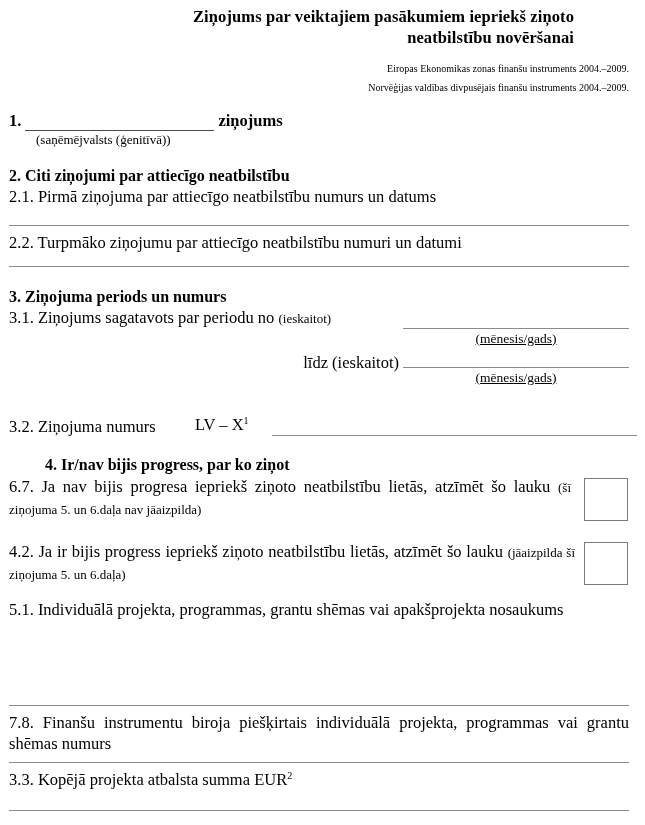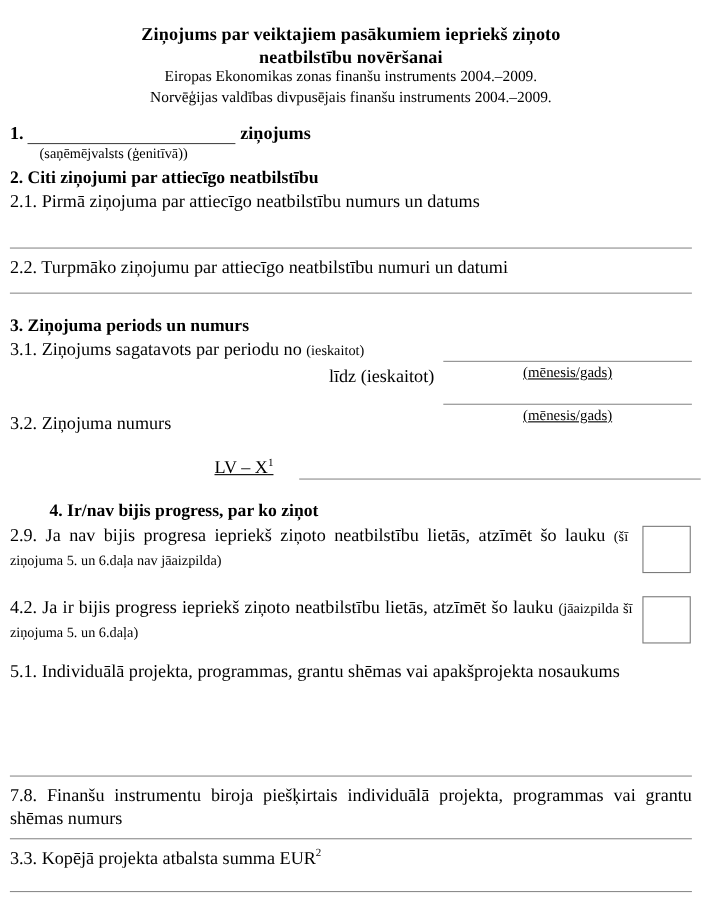--- a/index.html
+++ b/index.html
@@ -23,34 +23,34 @@
   }
   .content {
     position: absolute;
     left: 9px;
     top: 0;
     width: 620px;
   }
 
   
   .title-block {
-    text-align: center;
-    padding-top: 21px;
+    text-align: right;
+    padding-top: 7px;
   }
   .doc-title {
     font-weight: bold;
     font-size: 16.5px;
     line-height: 20.5px;
     letter-spacing: 0.1px;
     padding: 0 55px;
   }
   .doc-sub {
-    font-size: 14px;
+    font-size: 10px;
     line-height: 18.5px;
-    margin-top: 0;
+    margin-top: 12px;
   }
 
   
   .sec-head {
     font-weight: bold;
     font-size: 16px;
     line-height: 20px;
   }
   .sec-head.just {
     text-align: justify;
@@ -134,21 +134,21 @@
 
     <div class="abs" style="left:0px; top:110px; width:620px;">
       <div style="font-size:16.5px; line-height:21px;">
         <span style="font-weight:bold;">1.</span><span class="fill-line" style="width:189px; height:16px; margin:0 4px 0 4px;"></span><span style="font-weight:bold;">ziņojums</span>
       </div>
       <div class="small" style="margin-left:27px; line-height:17px;">
         <span>(saņēmējvalsts (</span><span class="ital">ģenitīvā</span><span>))</span>
       </div>
     </div>
 
-    <div class="abs" style="left:0px; top:152px; width:620px;">
+    <div class="abs" style="left:0px; top:166px; width:620px;">
       <div class="sec-head">2. Citi ziņojumi par attiecīgo neatbilstību</div>
       <div class="item">2.1. Pirmā ziņojuma par attiecīgo neatbilstību numurs un datums</div>
     </div>
 
     <hr class="rule abs" style="left:0px; top:225px;">
 
     <div class="abs" style="left:0px; top:232px; width:620px;">
       <div class="item">2.2. Turpmāko ziņojumu par attiecīgo neatbilstību numuri un datumi</div>
     </div>
 
@@ -158,38 +158,38 @@
       <div class="sec-head">3. Ziņojuma periods un numurs</div>
       <div class="item">
         <span>3.1. Ziņojums sagatavots par periodu no</span>
         <span class="small">(ieskaitot)</span>
       </div>
     </div>
 
     <div class="dateline" style="left:394px; top:328px;"></div>
     <div class="datecap" style="left:394px; top:331px;">(mēnesis/gads)</div>
 
-    <div class="abs item" style="left:290px; top:331px; width:100px; text-align:left;">līdz (ieskaitot)</div>
+    <div class="abs item" style="left:290px; top:352px; width:100px; text-align:right;">līdz (ieskaitot)</div>
 
     <div class="dateline" style="left:394px; top:367px;"></div>
     <div class="datecap" style="left:394px; top:370px;">(mēnesis/gads)</div>
 
-    <div class="abs item" style="left:0px; top:374px; width:620px;">3.2. Ziņojuma numurs</div>
-
-    <div class="abs item" style="left:186px; top:414px;text-decoration:underline;">
+    <div class="abs item" style="left:0px; top:416px; width:620px;">3.2. Ziņojuma numurs</div>
+
+    <div class="abs item" style="left:186px; top:414px;">
       <span>LV – X</span><sup>1</sup>
     </div>
     <div class="abs" style="left:263px; top:435px; width:365px; border-bottom:1px solid #8c8c8c;"></div>
 
     <div class="abs" style="left:0px; top:455px; width:620px;margin-left:36px;">
       <div class="sec-head">4. Ir/nav bijis progress, par ko ziņot</div>
     </div>
 
     <div class="abs item just" style="left:0px; top:476px; width:562px;">
-      <span>2.9. Ja nav bijis progresa iepriekš ziņoto neatbilstību lietās, atzīmēt šo lauku</span>
+      <span>6.7. Ja nav bijis progresa iepriekš ziņoto neatbilstību lietās, atzīmēt šo lauku</span>
       <span class="small">(šī ziņojuma 5. un 6.daļa nav jāaizpilda)</span>
     </div>
     <div class="checkbox" style="left:575px; top:478px;"></div>
 
     <div class="abs item just" style="left:0px; top:541px; width:566px;">
       <span>4.2. Ja ir bijis progress iepriekš ziņoto neatbilstību lietās, atzīmēt šo lauku</span>
       <span class="small">(jāaizpilda šī ziņojuma 5. un 6.daļa)</span>
     </div>
     <div class="checkbox" style="left:575px; top:542px;"></div>
 

